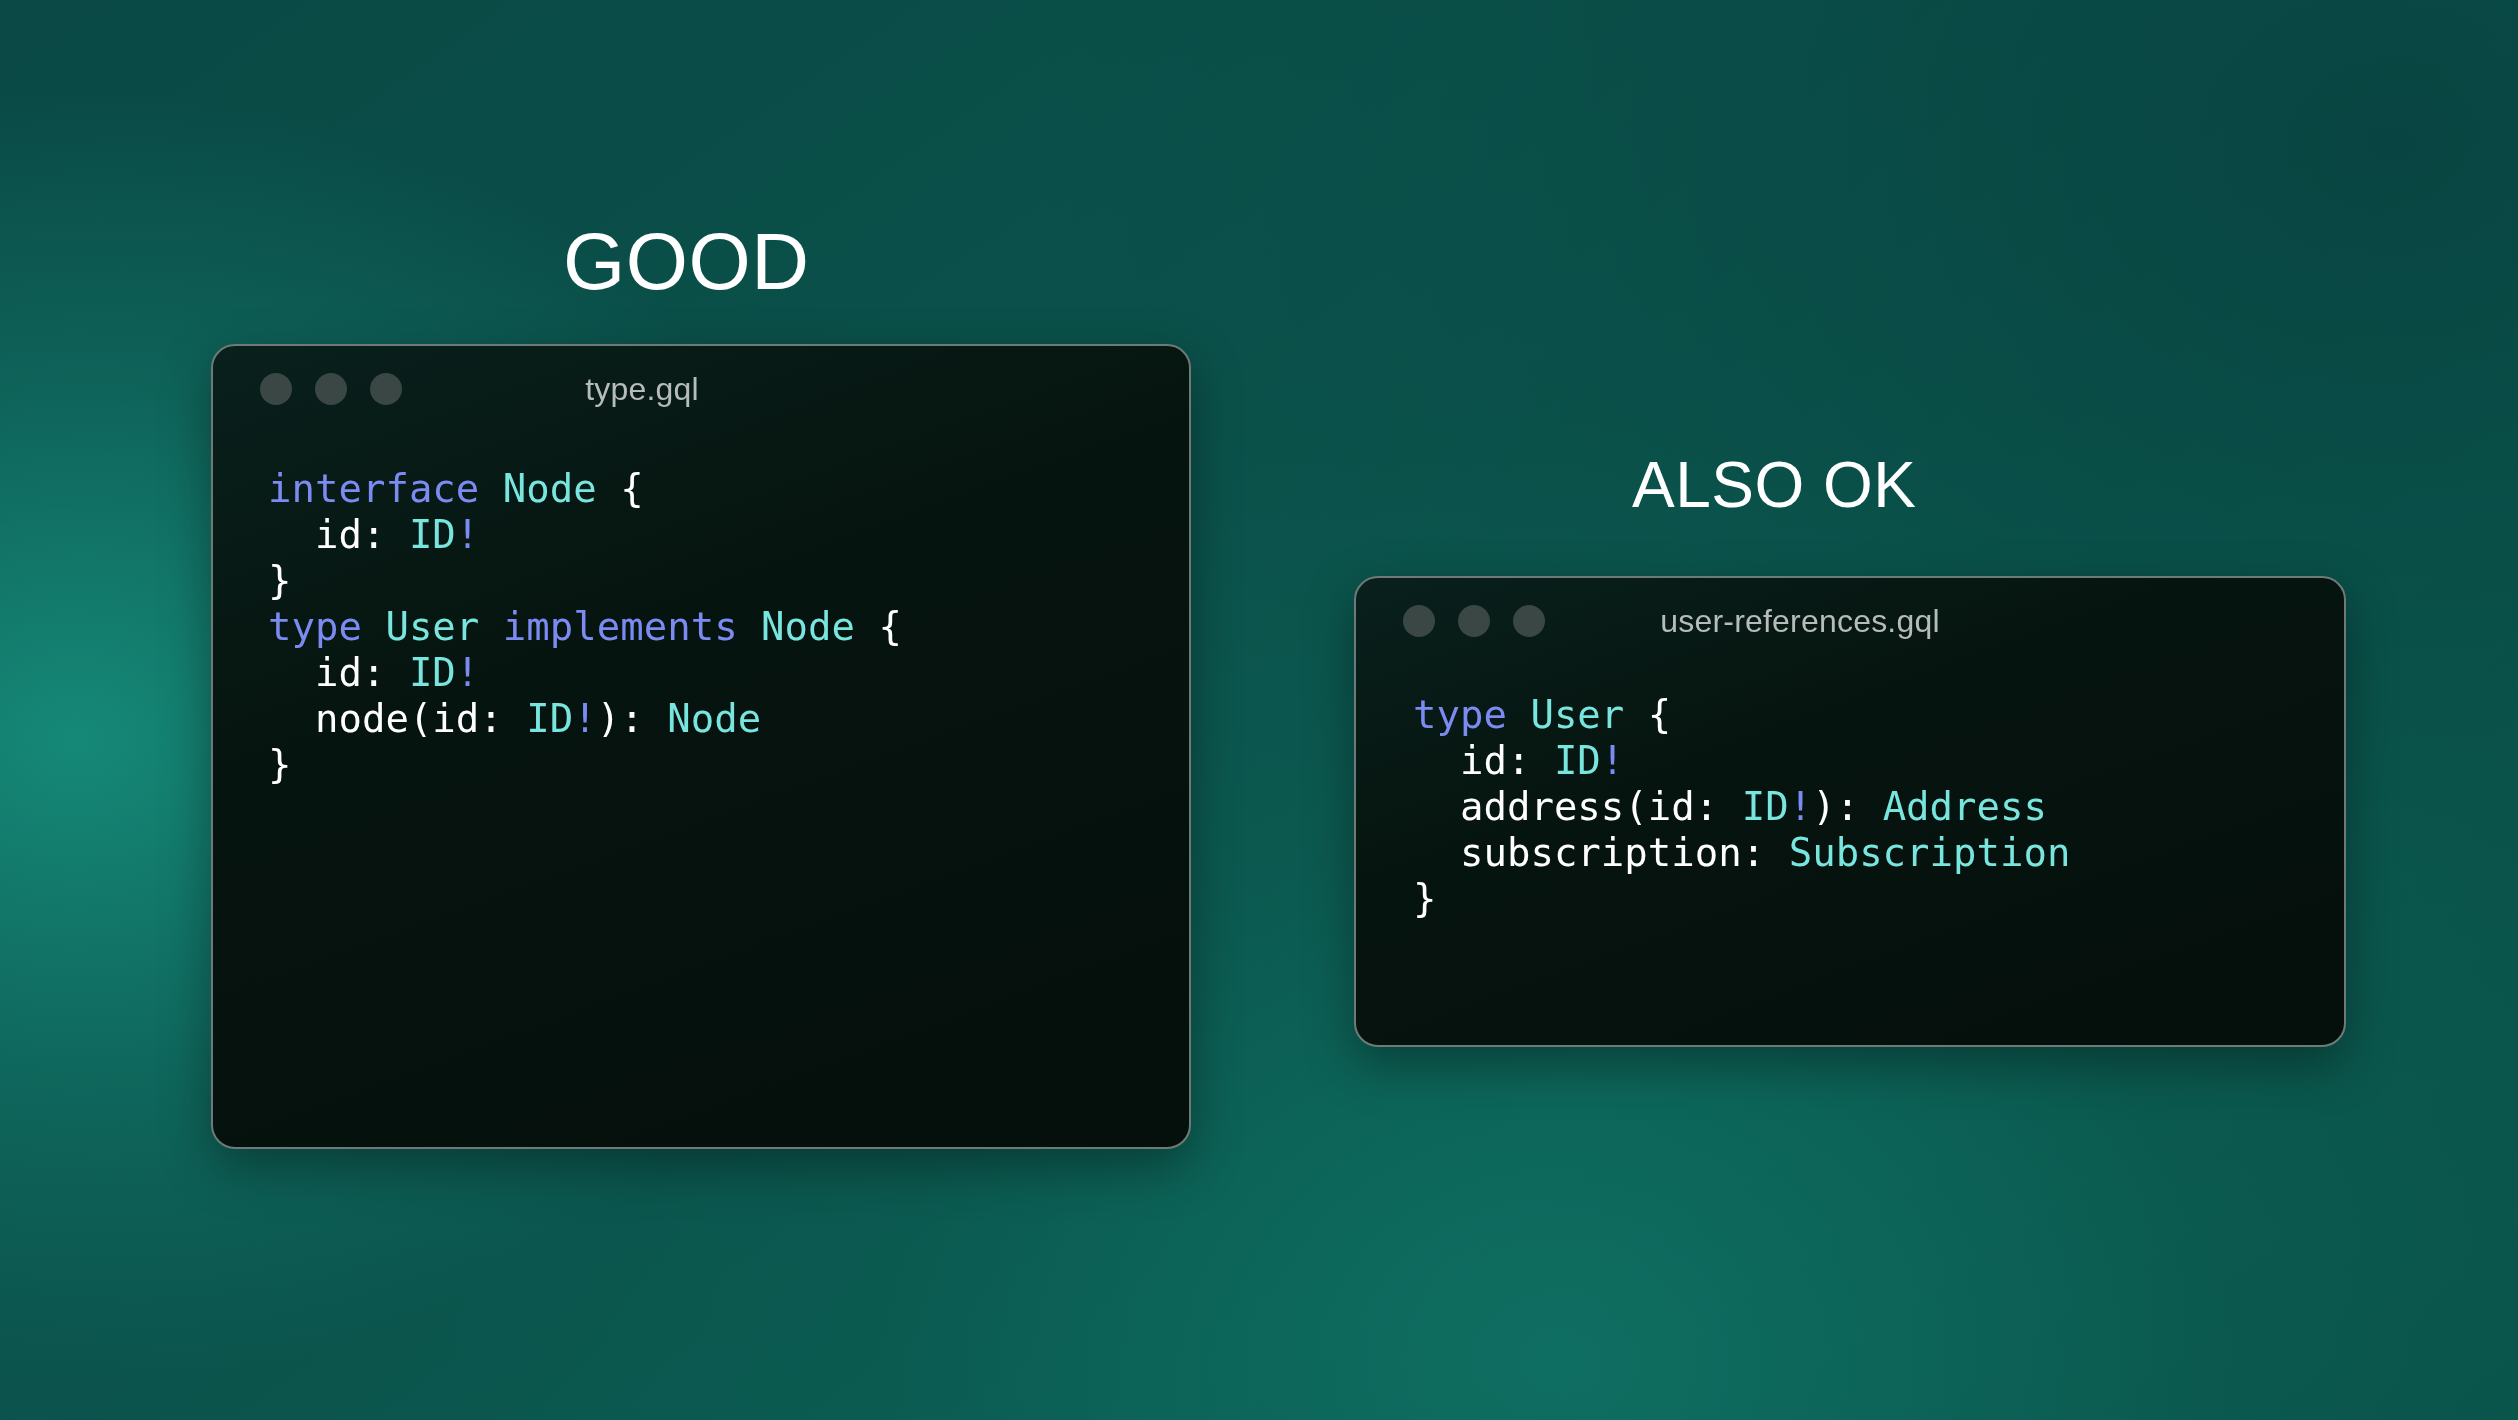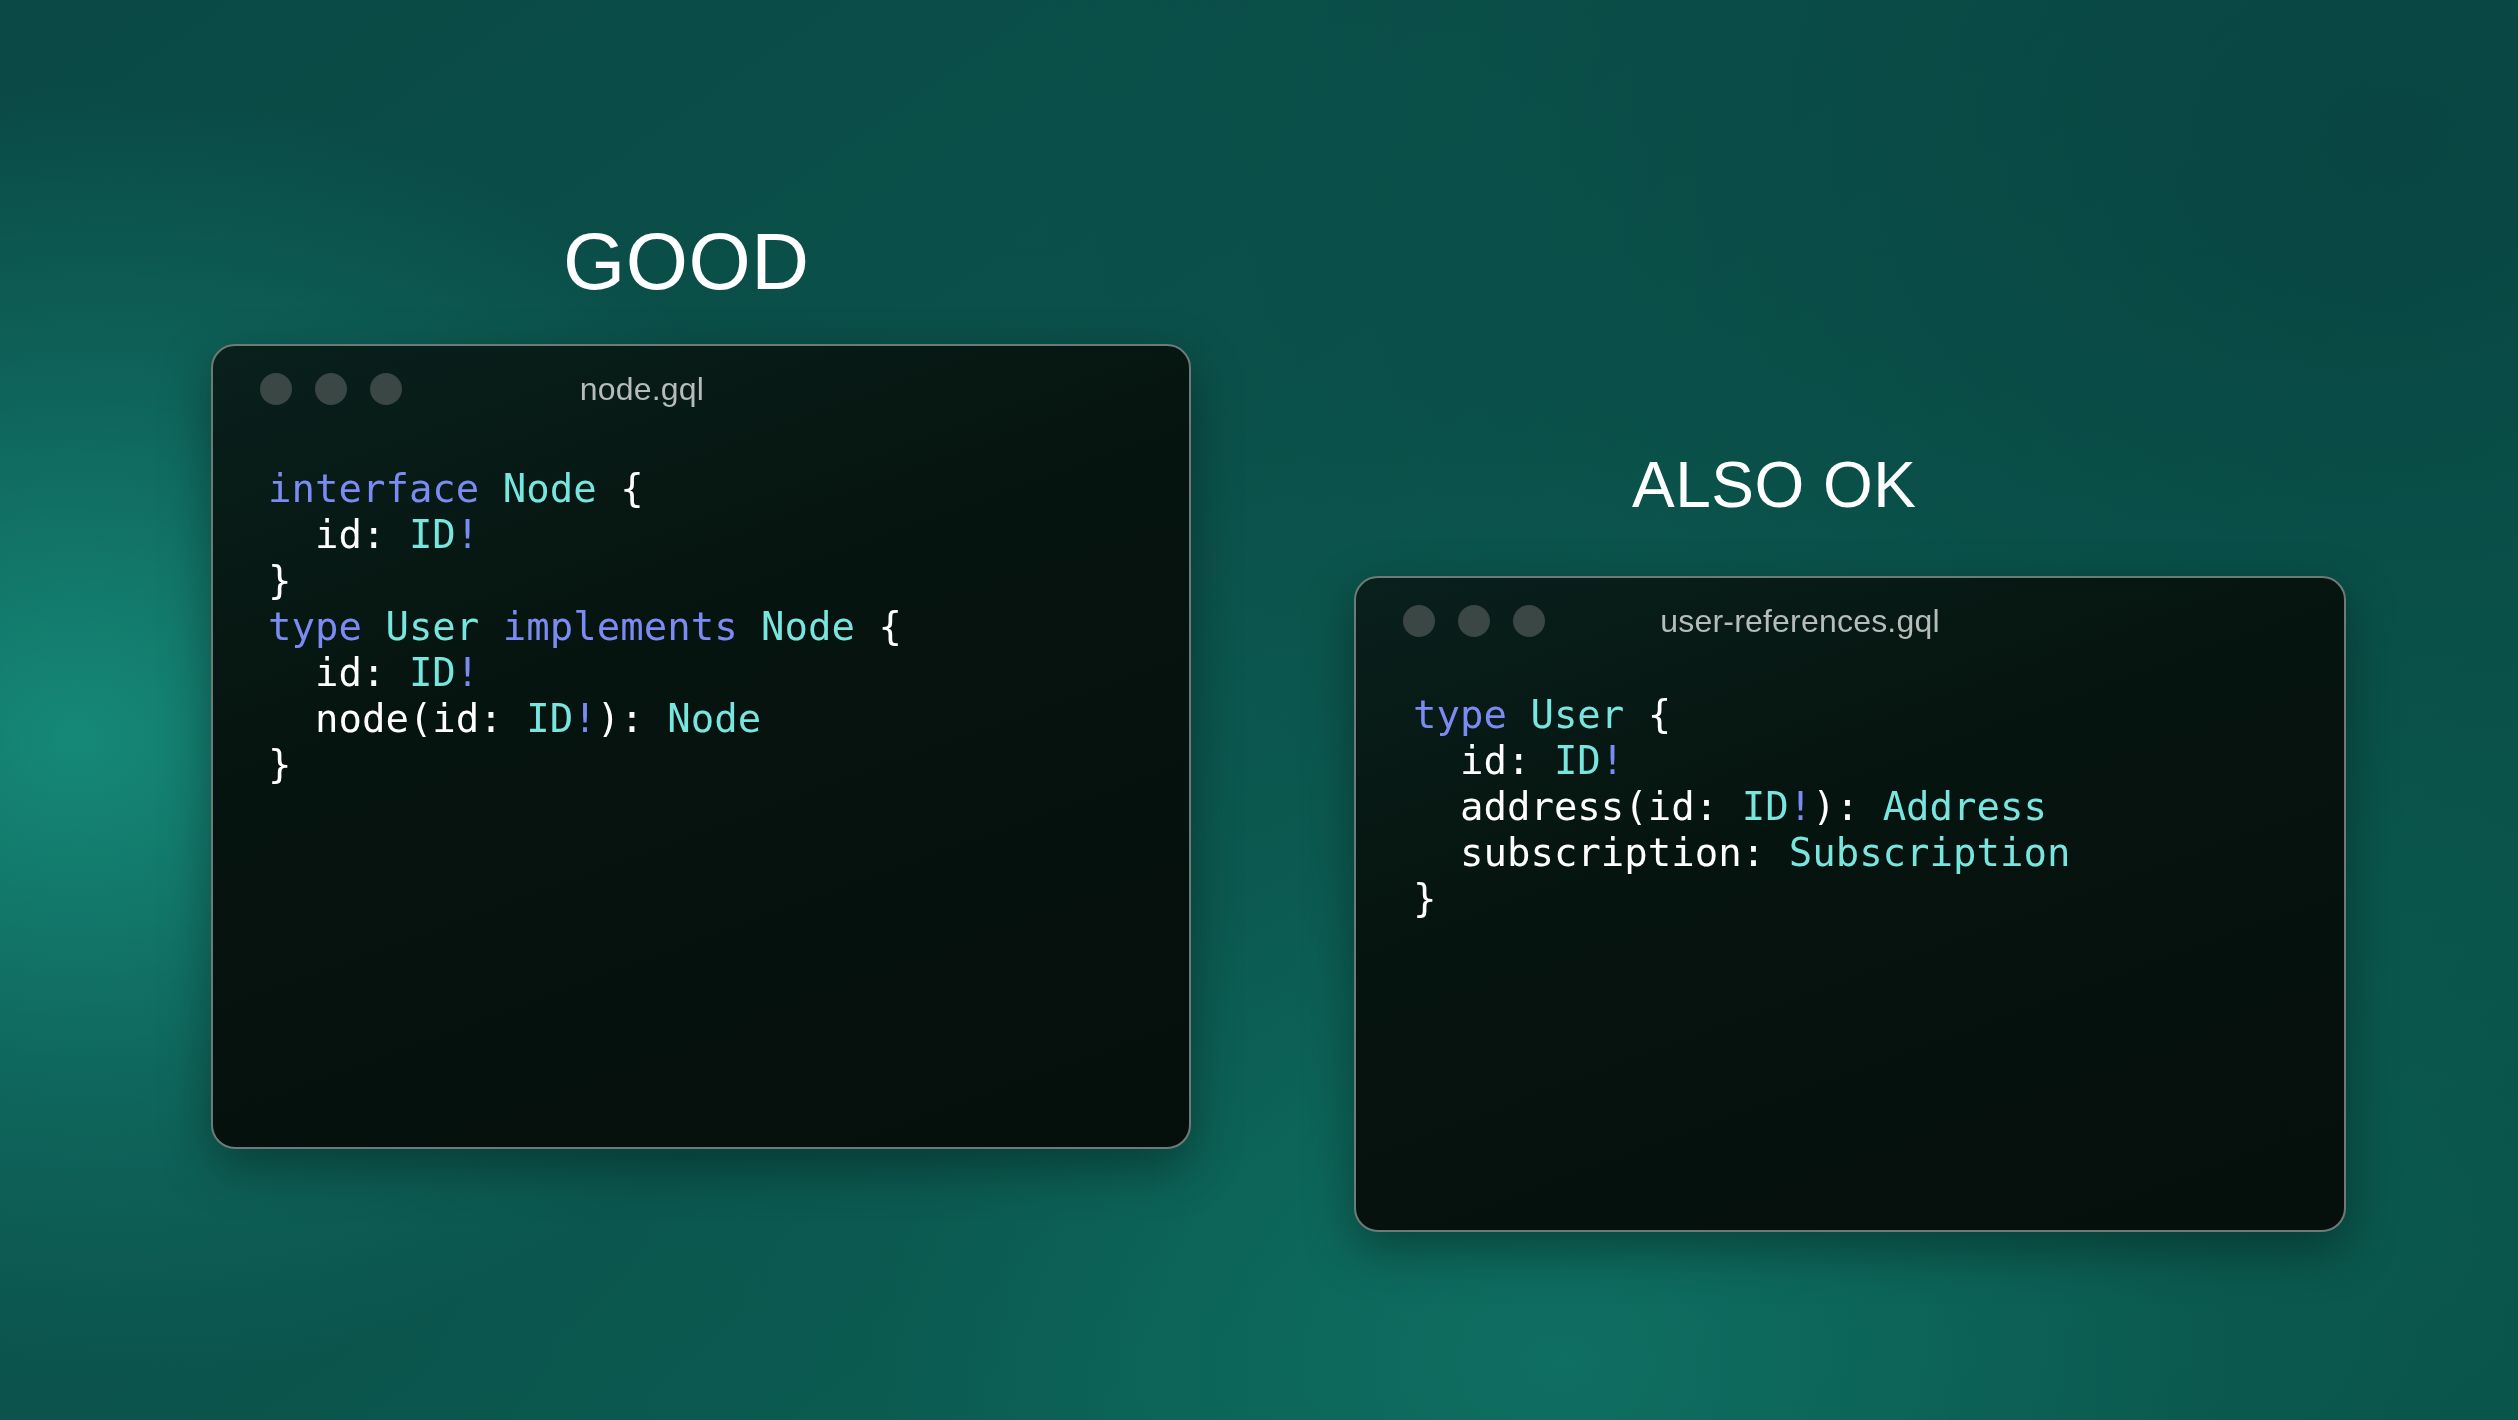--- a/index.html
+++ b/index.html
@@ -71,21 +71,21 @@
   #window-good {
     left: 211px;
     top: 344px;
     width: 980px;
     height: 805px;
   }
   #window-also-ok {
     left: 1354px;
     top: 576px;
     width: 992px;
-    height: 656px;
+    height: 471px;
   }
 
   .titlebar {
     position: relative;
     height: 86px;
     display: flex;
     align-items: center;
   }
   .traffic-lights {
     display: flex;
@@ -141,21 +141,21 @@
 
 <div class="panel-heading" id="heading-good">GOOD</div>
 
 <div class="code-window" id="window-good">
   <div class="titlebar">
     <div class="traffic-lights">
       <span class="dot"></span>
       <span class="dot"></span>
       <span class="dot"></span>
     </div>
-    <div class="window-title">node.gql</div>
+    <div class="window-title">type.gql</div>
   </div>
   <div class="code-body"><div class="code-line"><span class="tok-kw">interface </span><span class="tok-type">Node </span><span class="tok-punc">{</span></div><div class="code-line"><span class="tok-name">  id: </span><span class="tok-type">ID</span><span class="tok-bang">!</span></div><div class="code-line"><span class="tok-punc">}</span></div><div class="code-line"><span class="tok-kw">type </span><span class="tok-type">User </span><span class="tok-kw">implements </span><span class="tok-type">Node </span><span class="tok-punc">{</span></div><div class="code-line"><span class="tok-name">  id: </span><span class="tok-type">ID</span><span class="tok-bang">!</span></div><div class="code-line"><span class="tok-name">  node(id: </span><span class="tok-type">ID</span><span class="tok-bang">!</span><span class="tok-name">): </span><span class="tok-type">Node</span></div><div class="code-line"><span class="tok-punc">}</span></div></div>
 </div>
 
 <div class="panel-heading" id="heading-also-ok">ALSO OK</div>
 
 <div class="code-window" id="window-also-ok">
   <div class="titlebar">
     <div class="traffic-lights">
       <span class="dot"></span>

